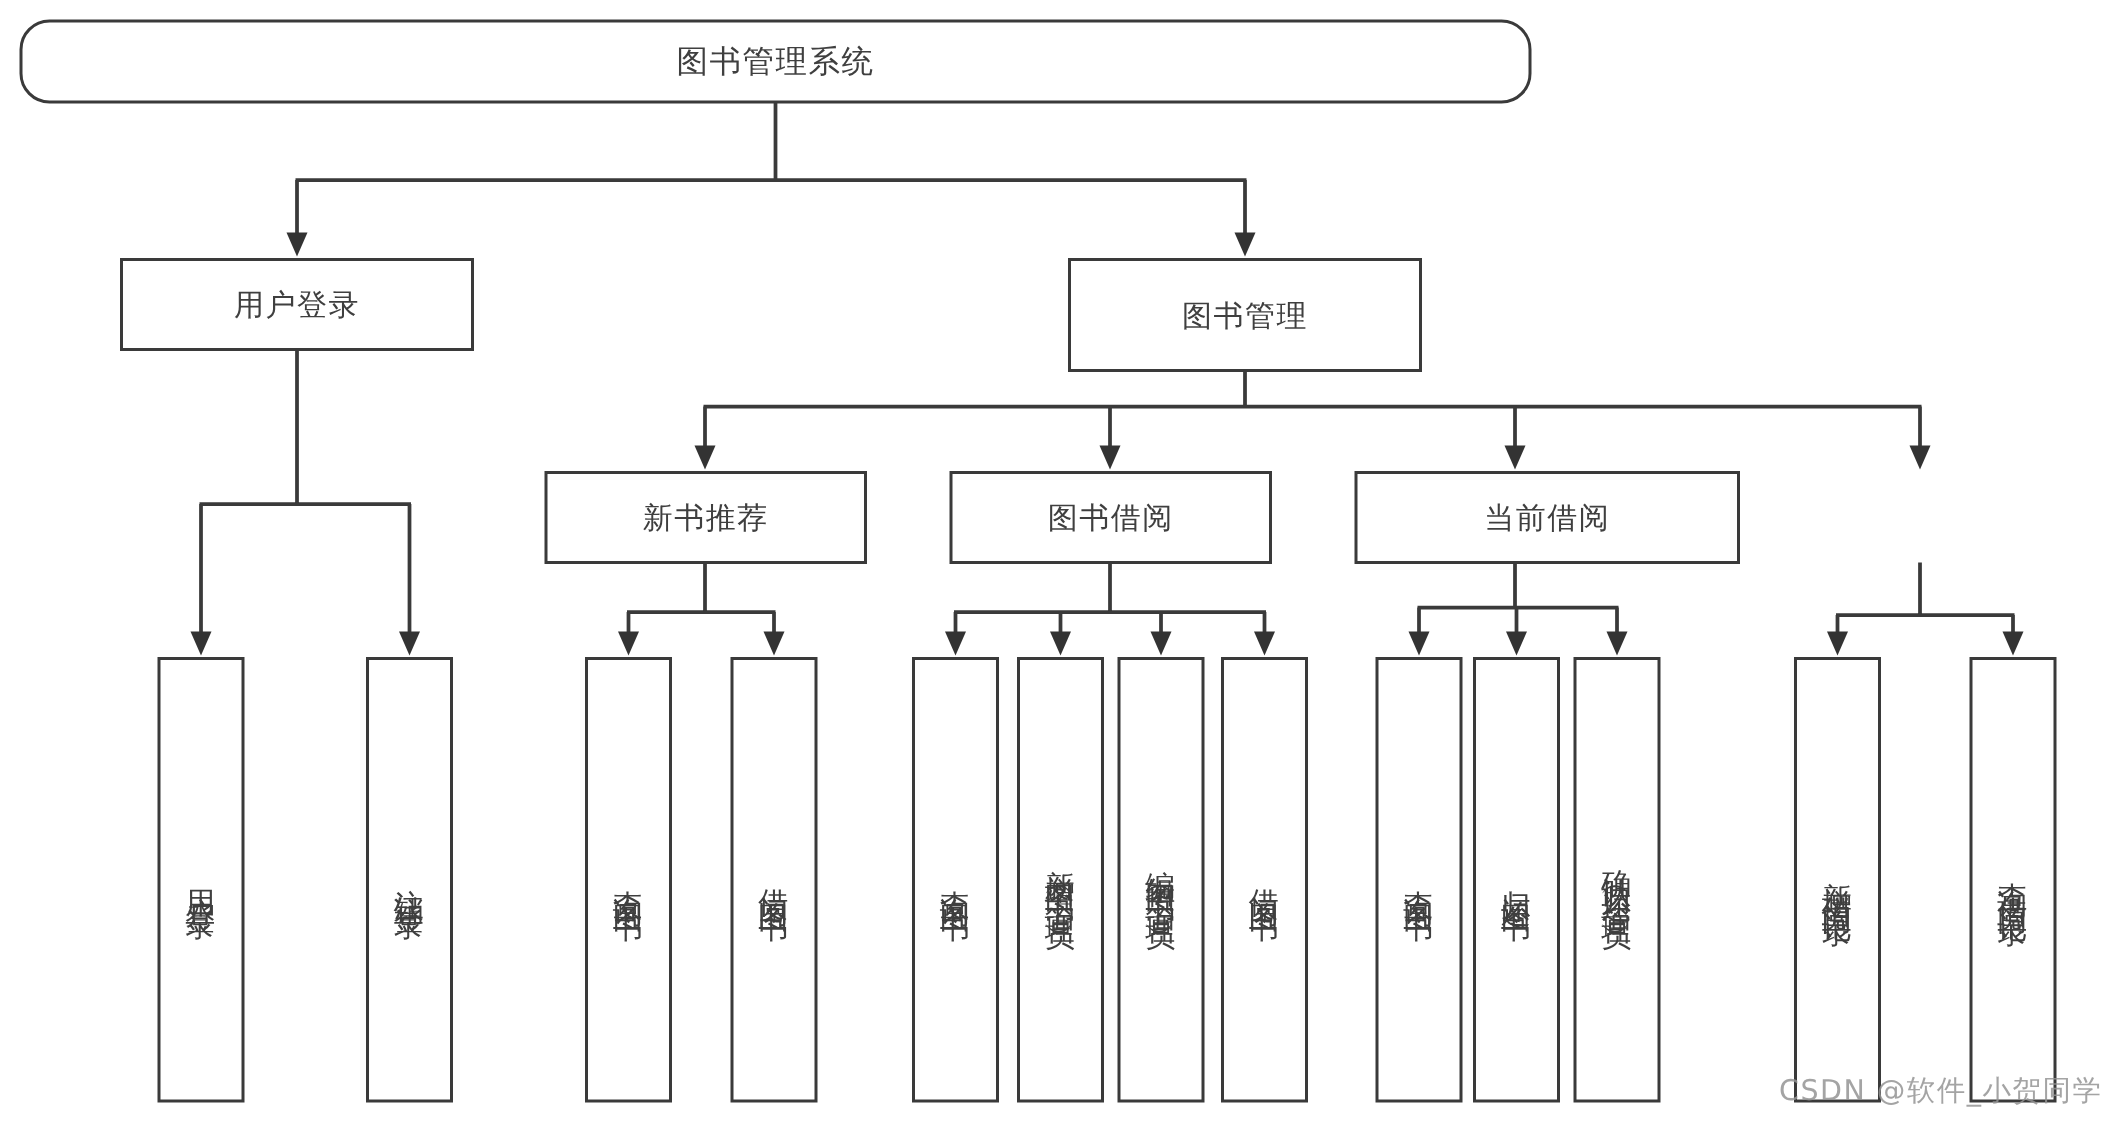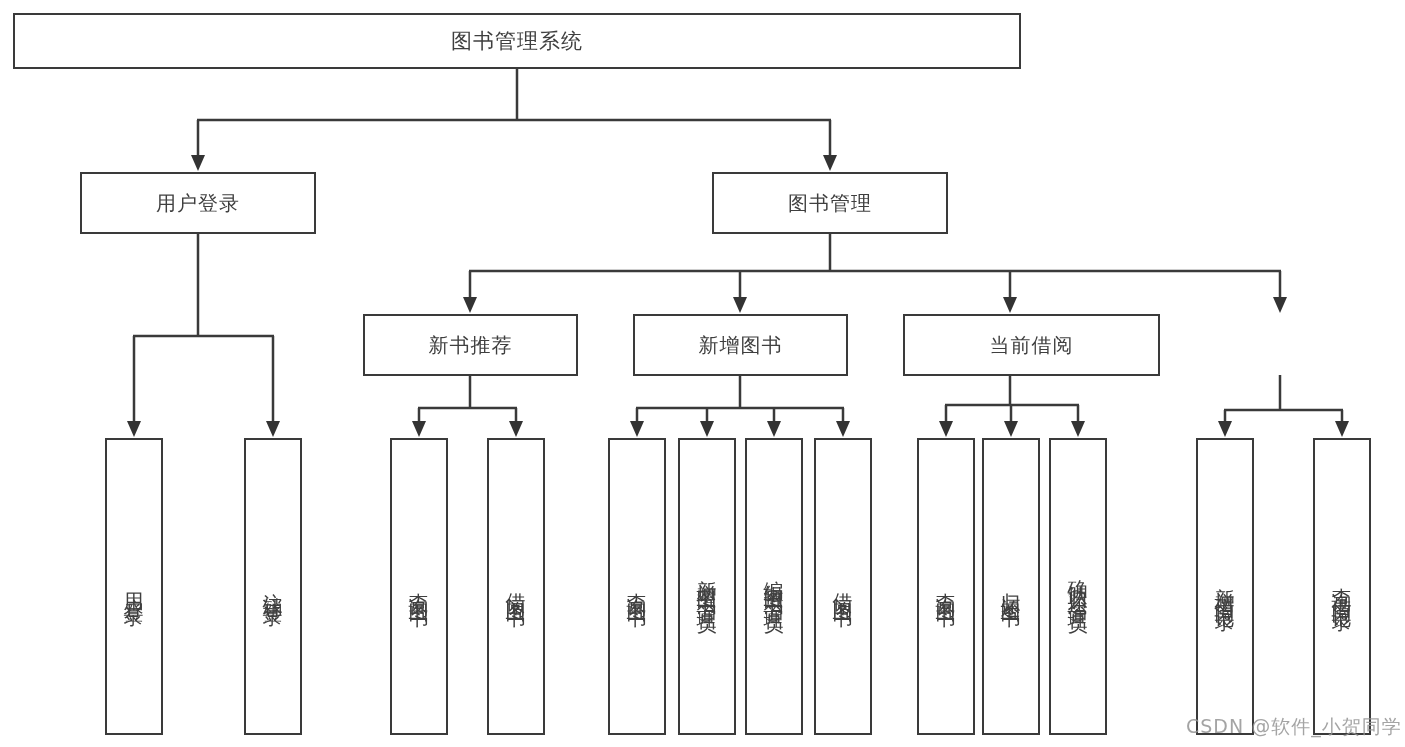--- a/index.html
+++ b/index.html
@@ -28,21 +28,21 @@
     background: #ffffff;
     border: 2.5px solid #3a3a3a;
     display: flex;
     align-items: center;
     justify-content: center;
     color: #3f3f3f;
     font-size: 20px;
     letter-spacing: 1px;
     z-index: 2;
   }
-  .hbox.root { font-size: 21px; }
+  .hbox.root { font-size: 21px; border-radius: 20px; }
   .vbox {
     position: absolute;
     top: 438px;
     width: 58px;
     height: 297px;
     box-sizing: border-box;
     background: #ffffff;
     border: 2.5px solid #3a3a3a;
     display: flex;
     align-items: center;
@@ -108,24 +108,24 @@
       M939 421 L953 421 L946 437 Z
       M1004 421 L1018 421 L1011 437 Z
       M1071 421 L1085 421 L1078 437 Z
       M1218 421 L1232 421 L1225 437 Z
       M1335 421 L1349 421 L1342 437 Z"></path>
   </svg>
 
   <div class="hbox root" style="left:13px;top:13px;width:1008px;height:56px">图书管理系统</div>
 
   <div class="hbox" style="left:80px;top:172px;width:236px;height:62px">用户登录</div>
-  <div class="hbox" style="left:712px;top:172px;width:236px;height:62px">图书管理</div>
+  <div class="hbox" style="left:712px;top:172px;width:236px;height:76px">图书管理</div>
 
   <div class="hbox" style="left:363px;top:314px;width:215px;height:62px">新书推荐</div>
-  <div class="hbox" style="left:633px;top:314px;width:215px;height:62px">新增图书</div>
+  <div class="hbox" style="left:633px;top:314px;width:215px;height:62px">图书借阅</div>
   <div class="hbox" style="left:903px;top:314px;width:257px;height:62px">当前借阅</div>
 
   <div class="vbox" style="left:105px">
     <span class="vtext">用户登录</span>
   </div>
   <div class="vbox" style="left:244px">
     <span class="vtext">注销登录</span>
   </div>
 
   <div class="vbox" style="left:390px">

